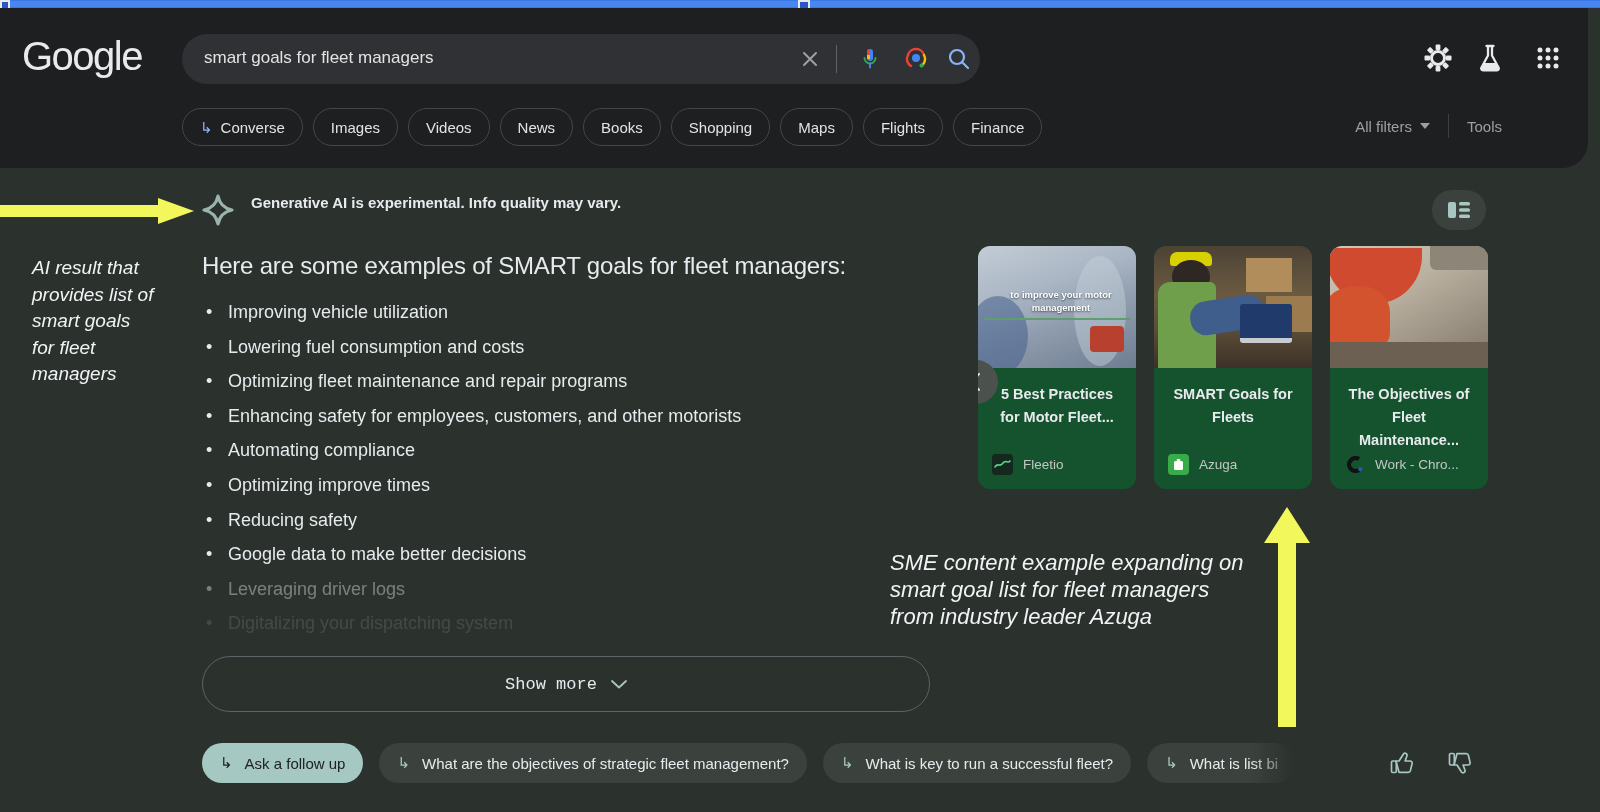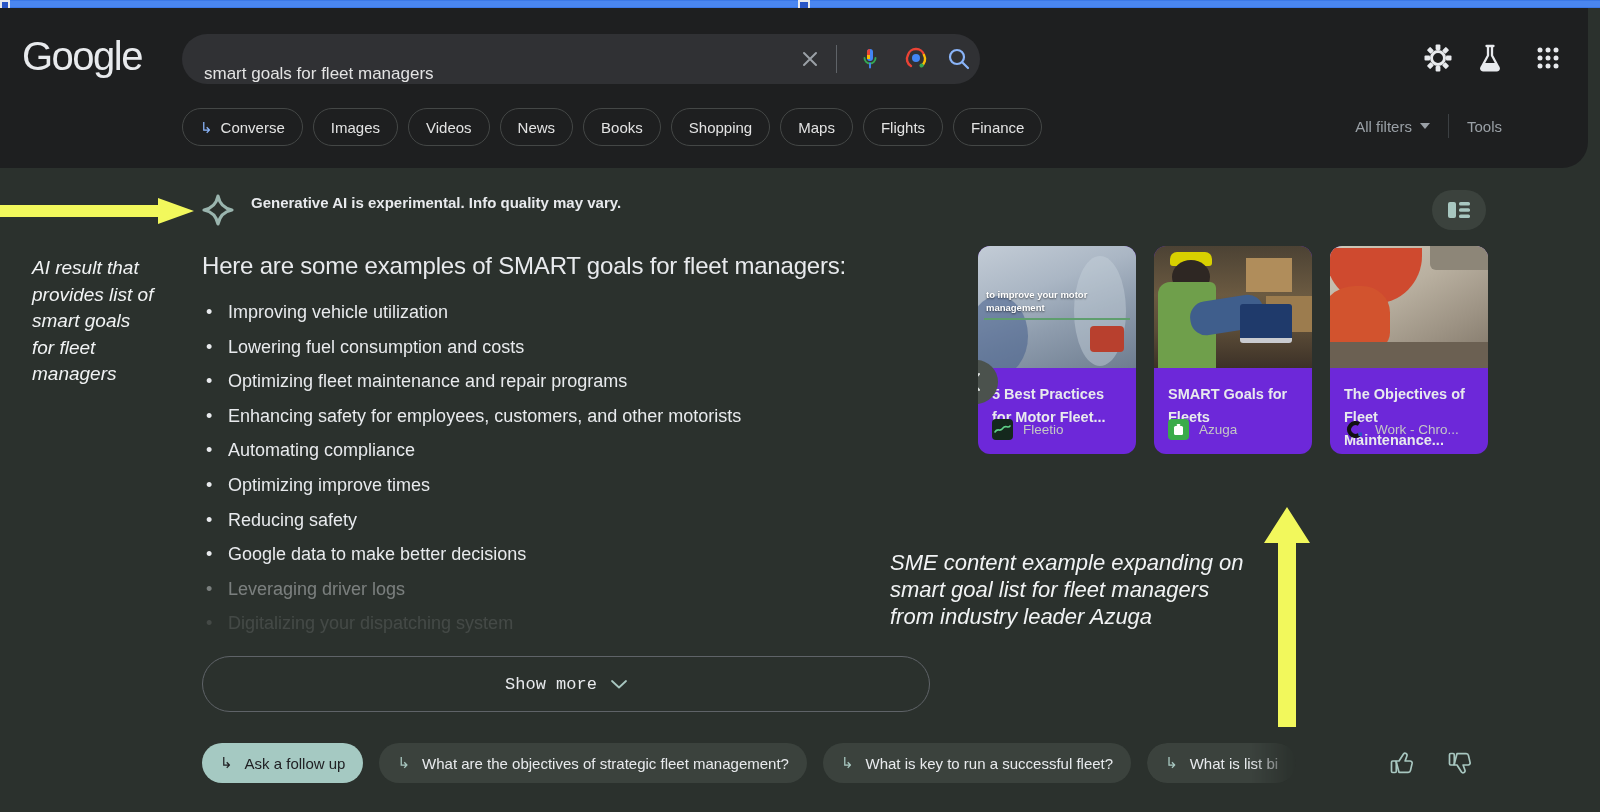--- a/index.html
+++ b/index.html
@@ -17,21 +17,21 @@
   .sel-handle{position:absolute;background:#2a56c6;border:2px solid #e8eaed;box-sizing:border-box;}
   .sel-h-top{left:798px;top:0px;width:12px;height:10px;}
   .sel-h-left{left:0px;top:392px;width:10px;height:16px;}
   .sel-h-bottom{left:798px;top:802px;width:14px;height:10px;}
   .sel-corner{position:absolute;left:0;top:0;width:10px;height:10px;background:#2a56c6;border:2px solid #e8eaed;box-sizing:border-box;}
 
   
   .header{position:absolute;left:0;top:8px;width:1588px;height:160px;background:#1e1f20;border-bottom-right-radius:26px;}
   .logo{position:absolute;left:22px;top:26px;font-size:40px;letter-spacing:-1.5px;color:#e8eaed;font-family:"Liberation Sans",sans-serif;font-weight:400;}
   .searchbox{position:absolute;left:182px;top:26px;width:798px;height:50px;background:#303134;border-radius:26px;}
-  .search-value{position:absolute;left:22px;top:14px;font-size:17px;color:#e3e3e3;margin-top:16px;}
+  .search-value{position:absolute;left:22px;top:14px;font-size:17px;color:#e3e3e3;}
   .sb-clear{position:absolute;right:158px;top:13px;width:24px;height:24px;cursor:pointer;}
   .sb-div{position:absolute;right:143px;top:11px;width:1px;height:28px;background:#5f6368;}
   .sb-mic{position:absolute;right:97px;top:12px;width:26px;height:26px;cursor:pointer;}
   .sb-lens{position:absolute;right:51px;top:12px;width:26px;height:26px;cursor:pointer;}
   .sb-go{position:absolute;right:8px;top:12px;width:26px;height:26px;cursor:pointer;}
 
   .hdr-icons{position:absolute;right:0px;top:28px;height:46px;}
   .hdr-icon{position:absolute;top:0;width:44px;height:44px;cursor:pointer;}
   .hdr-gear{right:128px;}
   .hdr-lab{right:76px;}
@@ -64,21 +64,21 @@
   .b-fade1{opacity:.42;}
   .b-fade2{opacity:.13;}
 
   .showmore{position:absolute;left:202px;top:488px;width:728px;height:56px;border:1px solid #5f6368;border-radius:28px;
             display:flex;align-items:center;justify-content:center;gap:14px;cursor:pointer;box-sizing:border-box;font-family:Liberation Mono, monospace;}
   .showmore span{color:#e8eaed;font-size:17px;}
   .chev{width:16px;height:9px;}
 
   
   .cards{position:absolute;left:978px;top:78px;display:flex;gap:18px;}
-  .card{width:158px;height:208px;background:#6d28d9;border-radius:12px;overflow:hidden;position:relative;cursor:pointer;}
+  .card{width:158px;height:243px;background:#14532d;border-radius:12px;overflow:hidden;position:relative;cursor:pointer;text-align:center;}
   .card-img{height:122px;width:100%;position:relative;overflow:hidden;}
   .card-title{margin:15px 14px 0 14px;font-size:14.5px;line-height:23px;color:#e8eaed;font-weight:bold;}
   .card-src{position:absolute;left:14px;bottom:14px;display:flex;align-items:center;gap:10px;}
   .fav{width:21px;height:21px;border-radius:4px;flex:0 0 21px;display:flex;align-items:center;justify-content:center;overflow:hidden;}
   .src-name{font-size:13.5px;color:#c4c7c5;white-space:nowrap;}
   .card-prev{position:absolute;left:-24px;top:114px;width:44px;height:44px;border-radius:22px;background:#4b524d;display:flex;align-items:center;justify-content:center;cursor:pointer;z-index:5;}
 
   
   .img-a{background:linear-gradient(160deg,#c3ccd6 0%,#aab6c4 35%,#8f9dae 60%,#6e7d90 100%);}
   .img-b{background:linear-gradient(180deg,#4c4234 0%,#6b5a41 40%,#5a4b37 70%,#3c3127 100%);}

